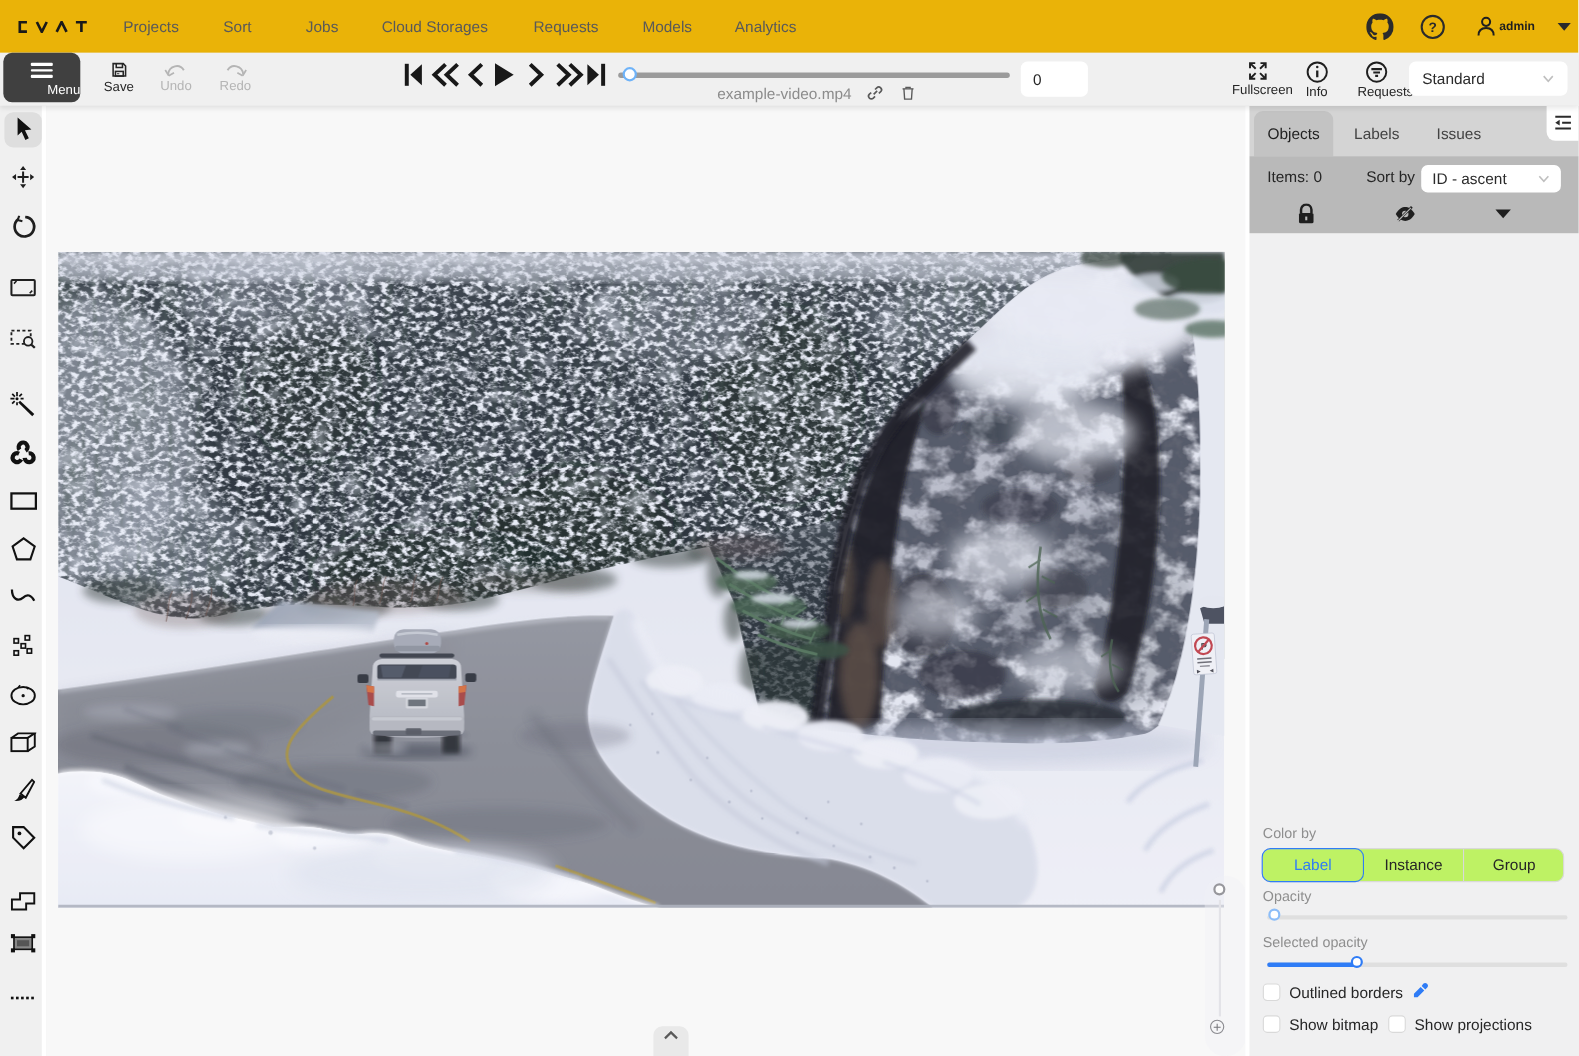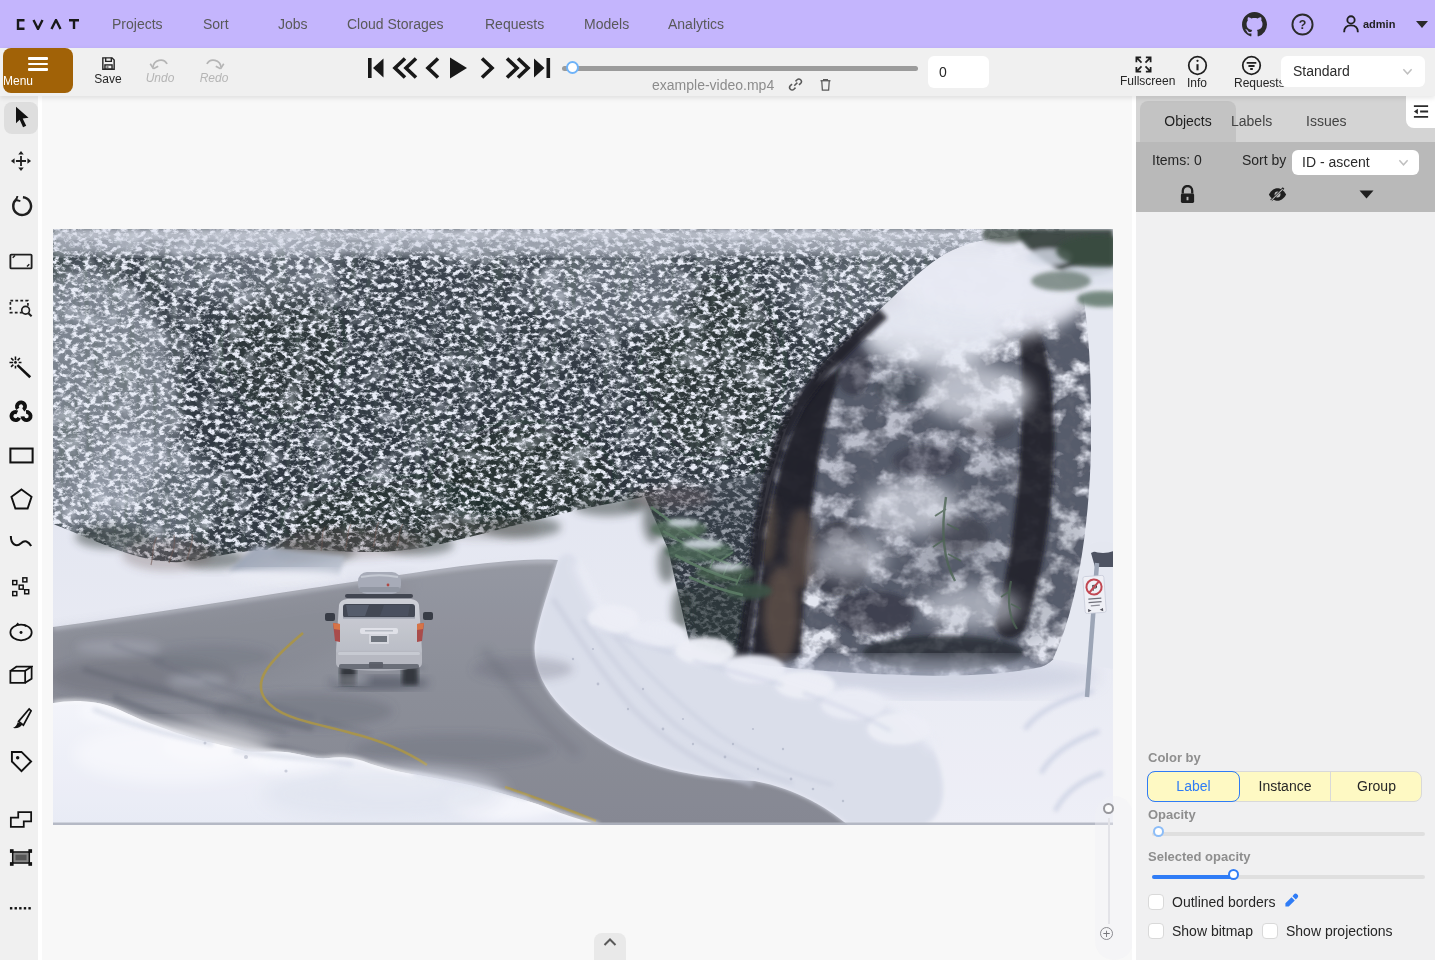--- a/index.html
+++ b/index.html
@@ -1,38 +1,38 @@
 <!DOCTYPE html>
 <html><head>
 <meta charset="utf-8">
 <style>
 * { margin:0; padding:0; box-sizing:border-box; -webkit-font-smoothing:antialiased; }
 html,body { width:1435px; height:960px; overflow:hidden; font-family:"Liberation Sans", sans-serif; }
 #app { position:relative; width:1435px; height:960px; background:#f8f8f8; }
 
 
-#nav { position:absolute; left:0; top:0; width:1435px; height:48px; background:#c4b5fd; }
+#nav { position:absolute; left:0; top:0; width:1435px; height:48px; background:#eab308; }
 #logo { position:absolute; left:15px; top:19px; width:64px; height:11px; }
 .navitem { position:absolute; top:0; height:48px; line-height:48px; font-size:14px; color:#595959; }
 #gh { position:absolute; left:1242px; top:12px; }
 #help { position:absolute; left:1291px; top:13px; }
 #usr { position:absolute; left:1340px; top:13px; }
 #admin { position:absolute; left:1363px; top:0; height:48px; line-height:48px; font-size:11px; font-weight:bold; color:#1f1f1f; }
 #caret { position:absolute; left:1416px; top:21px; width:0; height:0; border-left:6px solid transparent; border-right:6px solid transparent; border-top:7px solid #2a2a2a; }
 
 
 #toolbar { z-index:5; position:absolute; left:0; top:48px; width:1435px; height:48px; background:#f0f0f0; box-shadow:0 2px 5px rgba(0,0,0,0.10); }
-#menubtn { position:absolute; left:3px; top:0px; width:70px; height:45px; background:#a16207; border-radius:8px; color:#fff; text-align:left; }
+#menubtn { position:absolute; left:3px; top:0px; width:70px; height:45px; background:#404040; border-radius:8px; color:#fff; text-align:right; }
 #menubtn .ham { margin:9px auto 1px auto; width:20px; }
 #menubtn .ham div { height:2.5px; background:#fff; margin-bottom:3px; border-radius:1px; }
 #menubtn .lbl { font-size:12px; }
 .tb-item { position:absolute; top:0; text-align:center; font-size:12px; color:#262626; }
 .tb-item svg { display:block; margin:0 auto; }
 .tb-item .lbl { margin-top:0px; }
-.disabled { color:#b5b5b5;font-style:italic; }
+.disabled { color:#b5b5b5; }
 #player { position:absolute; left:366px; top:7px; }
 #slider-track { position:absolute; left:562px; top:18px; width:356px; height:4.5px; background:#9b9b9b; border-radius:3px; }
 #slider-handle { position:absolute; left:566px; top:13px; width:13px; height:13px; background:#fff; border:2.5px solid #6fb3f8; border-radius:50%; }
 #fname { position:absolute; left:652px; top:29px; white-space:nowrap; font-size:14px; color:#8c8c8c; }
 #linkic { position:absolute; left:788px; top:29px; }
 #trashic { position:absolute; left:818px; top:29px; }
 #framebox { position:absolute; left:928px; top:8px; width:61px; height:32px; background:#fff; border-radius:6px; font-size:14px; color:#262626; line-height:32px; padding-left:11px; }
 #fullscreen { left:1120px; width:46px; }
 #infoit { left:1183px; width:28px; }
 #filterit { left:1234px; width:34px; }
@@ -50,34 +50,34 @@
 #photo { position:absolute; left:7px; top:133px; width:1060px; height:596px; }
 #zoomwidget { position:absolute; left:1049px; top:700px; width:38px; height:164px; background:rgba(240,240,246,0.42); border-radius:19px; }
 #zring { position:absolute; left:1057px; top:707px; width:11px; height:11px; border:2px solid #97979c; border-radius:50%; background:#fdfdfd; }
 #zline { position:absolute; left:1062px; top:722px; width:2px; height:106px; background:#e3e3e8; }
 #zplus { position:absolute; left:1054px; top:831px; width:13px; height:13px; border:1.5px solid #8a8a8f; border-radius:50%; color:#77777c; font-size:13px; line-height:12px; text-align:center; }
 #upbtn { position:absolute; left:548px; top:837px; width:32px; height:27px; background:#e9e9e9; border-radius:8px 8px 0 0; text-align:center; }
 
 
 #rside { position:absolute; left:1136px; top:96px; width:299px; height:864px; background:#f0f0f1; }
 #tabsrow { position:absolute; left:0; top:0; width:299px; height:46px; background:#d4d4d4; }
-#tab-active { position:absolute; left:4px; top:5px; width:96px; height:41px; background:#c3c3c3; border-radius:8px 8px 0 0; text-align:center; line-height:41px; font-size:14px; color:#1f1f1f; }
+#tab-active { position:absolute; left:4px; top:5px; width:72px; height:41px; background:#c3c3c3; border-radius:8px 8px 0 0; text-align:center; line-height:41px; font-size:14px; color:#1f1f1f; }
 .tab { position:absolute; top:5px; height:41px; line-height:41px; font-size:14px; color:#434343; }
 #foldbtn { position:absolute; left:270px; top:0; width:29px; height:32px; background:#fff; border-radius:0 0 0 8px; }
 #ctrl { position:absolute; left:0; top:46px; width:299px; height:70px; background:#b9b9b9; }
 #items { position:absolute; left:16px; top:10px; font-size:14px; color:#262626; }
 #sortby { position:absolute; left:106px; top:10px; font-size:14px; color:#262626; }
 #sortsel { position:absolute; left:156px; top:8px; width:127px; height:25px; background:#fff; border-radius:6px; font-size:14px; color:#2b2b2b; line-height:25px; padding-left:10px; }
 #icrow { position:absolute; left:0; top:40px; width:299px; height:30px; }
 #apphdr { position:absolute; left:0; top:619px; width:299px; height:21px; background:#d2d2d2; }
 #apphdr .txt { position:absolute; left:42px; top:2px; font-size:14px; font-weight:bold; color:#1f1f1f; }
 #appbody { position:absolute; left:0; top:640px; width:299px; height:224px; }
-.graylbl { font-size:13px; color:#8e8e8e;font-weight:bold; }
+.graylbl { font-size:13px; color:#8e8e8e; }
 #colorby { position:absolute; left:12px; top:14px; }
-#seg { position:absolute; left:11px; top:35px; width:275px; height:31px; background:#fef9c3; border:1px solid #d9d9d9; border-radius:8px; }
+#seg { position:absolute; left:11px; top:35px; width:275px; height:31px; background:#bef264; border:1px solid #d9d9d9; border-radius:8px; }
 #seg .s1 { position:absolute; left:-1px; top:-1px; width:93px; height:31px; border:1px solid #2f7cf6; border-radius:8px; color:#2f7cf6; text-align:center; line-height:29px; font-size:14px; }
 #seg .s2 { position:absolute; left:92px; top:0; width:91px; height:29px; border-right:1px solid #d9d9d9; color:#262626; text-align:center; line-height:29px; font-size:14px; }
 #seg .s3 { position:absolute; left:183px; top:0; width:91px; height:29px; color:#262626; text-align:center; line-height:29px; font-size:14px; }
 #opac { position:absolute; left:12px; top:71px; }
 #sl1 { position:absolute; left:16px; top:96px; width:273px; height:4px; background:#dfdfdf; border-radius:2px; }
 #sl1h { position:absolute; left:17px; top:90px; width:11px; height:11px; background:#fff; border:2px solid #8cbdf8; border-radius:50%; }
 #selopac { position:absolute; left:12px; top:113px; }
 #sl2 { position:absolute; left:16px; top:139px; width:273px; height:4px; background:#dfdfdf; border-radius:2px; }
 #sl2f { position:absolute; left:16px; top:139px; width:83px; height:4px; background:#2f7cf6; border-radius:2px; }
 #sl2h { position:absolute; left:92px; top:133px; width:11px; height:11px; background:#fff; border:2.5px solid #2f7cf6; border-radius:50%; }

